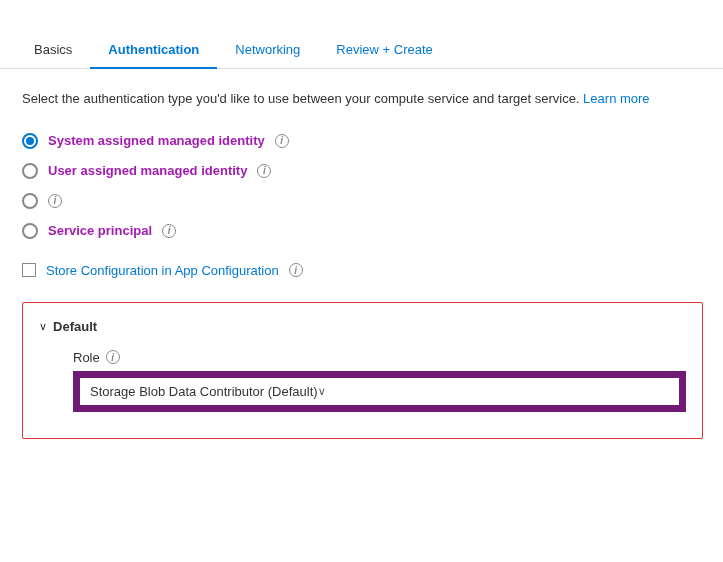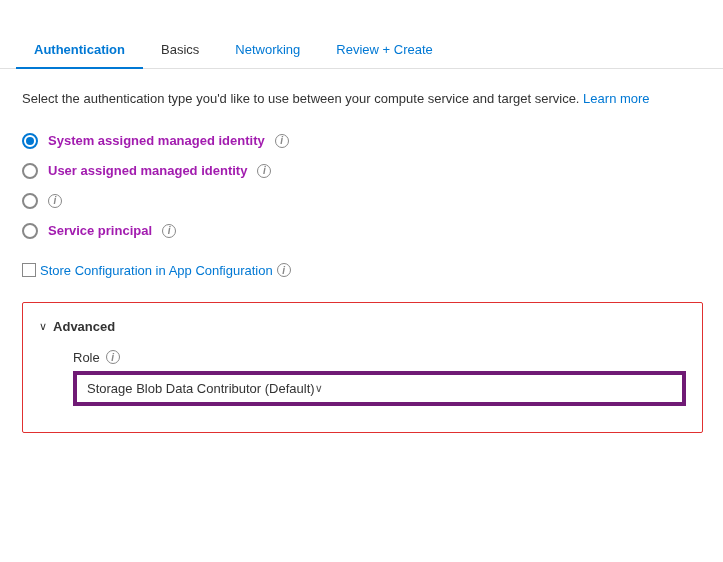--- a/index.html
+++ b/index.html
@@ -112,21 +112,21 @@
       cursor: help;
       font-style: italic;
       font-weight: bold;
       flex-shrink: 0;
     }
 
     
     .checkbox-row {
       display: flex;
       align-items: center;
-      gap: 4px;
+      gap: 10px;
       margin-bottom: 24px;
     }
     .checkbox-box {
       width: 14px;
       height: 14px;
       border: 1px solid #888;
       background: #fff;
       flex-shrink: 0;
     }
     .checkbox-label {
@@ -168,38 +168,38 @@
       gap: 6px;
       font-size: 13px;
       color: #333;
       margin-bottom: 6px;
     }
     .dropdown {
       width: 100%;
       display: flex;
       align-items: center;
       justify-content: flex-start;
-      border: 4px solid #701a75;
+      border: 7px solid #701a75;
       padding: 6px 10px;
       font-size: 13px;
       color: #333;
       background: #fff;
       cursor: pointer;
     }
     .dropdown-chevron {
       font-size: 11px;
       color: #555;
     }
   </style>
 </head>
 <body>
 
 <nav class="tab-nav">
+  <div class="tab-item">Basics</div>
   <div class="tab-item active">Authentication</div>
-  <div class="tab-item">Basics</div>
   <div class="tab-item networking">Networking</div>
   <div class="tab-item review-create">Review + Create</div>
 </nav>
 
 <div class="content">
 
   <p class="description">
     <span>Select the authentication type you'd like to use between your compute service and target service.</span>
     <a href="#">Learn more</a>
   </p>
@@ -233,21 +233,21 @@
 
   <div class="checkbox-row">
     <div class="checkbox-box"></div>
     <span class="checkbox-label">Store Configuration in App Configuration</span>
     <span class="info-icon">i</span>
   </div>
 
   <div class="advanced-section">
     <div class="advanced-header">
       <span class="chevron-icon">∨</span>
-      <span class="advanced-title">Advanced</span>
+      <span class="advanced-title">Default</span>
     </div>
 
     <div class="field-row">
       <div class="field-label">
         <span>Role</span>
         <span class="info-icon">i</span>
       </div>
       <div class="dropdown">
         <span>Storage Blob Data Contributor (Default)</span>
         <span class="dropdown-chevron">∨</span>

